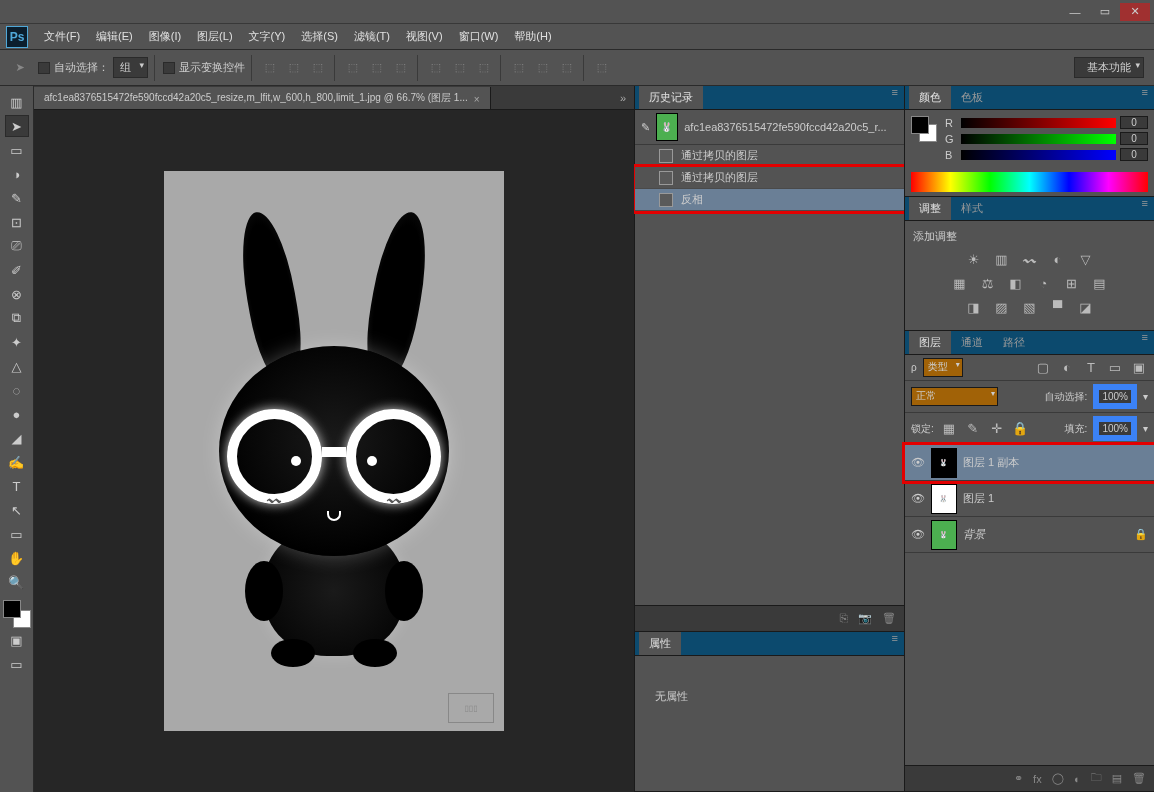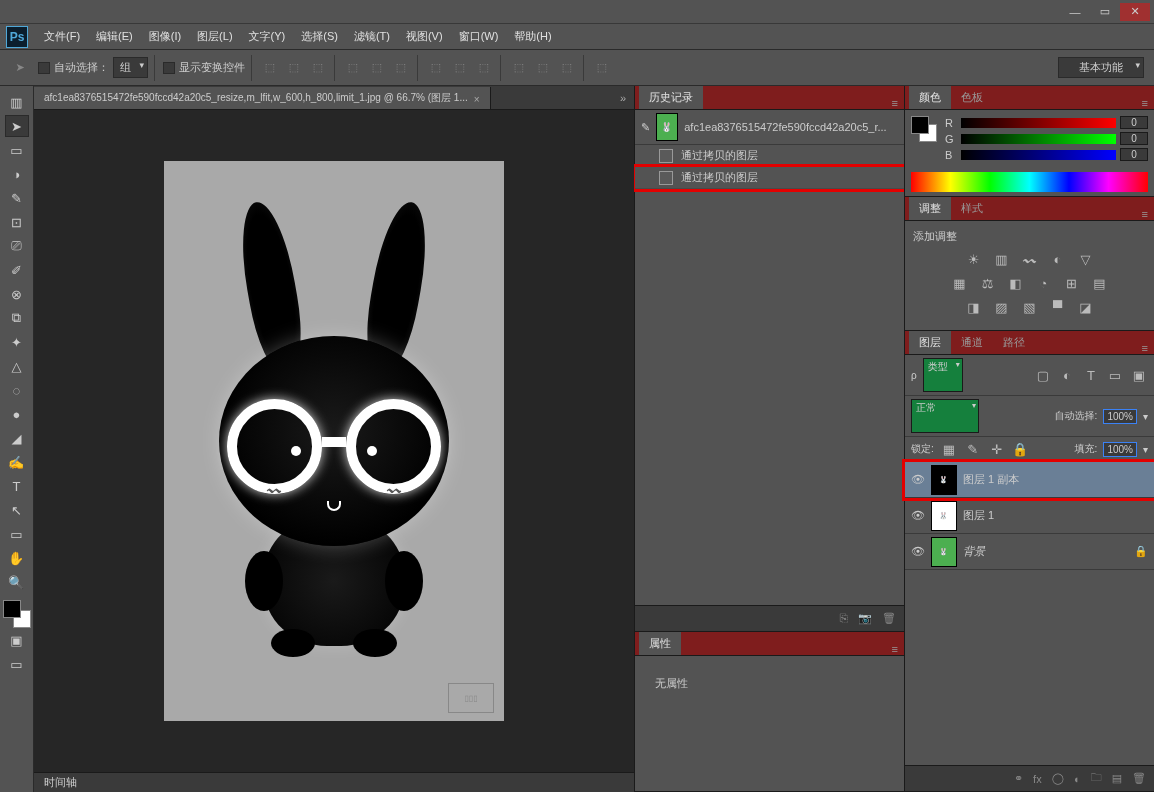--- a/index.html
+++ b/index.html
@@ -16,21 +16,21 @@
 .ps-logo { width:22px; height:22px; background:#0b1e2d; color:#4fa8d8; font-weight:bold; font-size:12px; display:flex; align-items:center; justify-content:center; margin-right:8px; border:1px solid #4fa8d8;}
 .menu-item { padding: 0 8px; height:26px; display:flex; align-items:center; cursor:pointer; color:#e0e0e0;}
 
 
 .optionsbar { height: 36px; background: #535353; display: flex; align-items: center; padding: 0 10px; border-bottom: 1px solid #2a2a2a; gap:8px;}
 .opt-group { display:flex; align-items:center; gap:4px; padding-right:6px; border-right:1px solid #3a3a3a; height:26px;}
 .dropdown { background:#3a3a3a; border:1px solid #2a2a2a; padding:2px 16px 2px 6px; color:#ccc; position:relative; font-size:11px;}
 .dropdown::after{content:"▾"; position:absolute; right:3px; top:2px; font-size:9px;}
 .checkbox { width:12px; height:12px; border:1px solid #2a2a2a; background:#3a3a3a; display:inline-block;}
 .icon-btn { width:20px; height:20px; border:1px solid transparent; display:flex; align-items:center; justify-content:center; color:#888; cursor:pointer;}
-.right-btn { margin-left:auto; background:#3a3a3a; border:1px solid #2a2a2a; padding:2px 20px;}
+.right-btn { margin-left:auto; background:#3a3a3a; border:1px solid #2a2a2a; padding:2px 12px;}
 
 
 .main { display:flex; height:706px; }
 .toolbox { width:34px; background:#535353; border-right:1px solid #2a2a2a; display:flex; flex-direction:column; align-items:center; padding-top:4px;}
 .tool { width:24px; height:22px; margin:1px 0; display:flex; align-items:center; justify-content:center; cursor:pointer; color:#ccc; font-size:13px;}
 .tool.active { background:#3a3a3a; border:1px solid #2a2a2a;}
 .color-swatch { width:28px; height:28px; margin-top:6px; position:relative;}
 .fg { width:18px; height:18px; background:#000; border:1px solid #888; position:absolute; top:0; left:0;}
 .bg { width:18px; height:18px; background:#fff; border:1px solid #888; position:absolute; bottom:0; right:0;}
 
@@ -66,21 +66,21 @@
 
 .statusbar { height:22px; background:#3a3a3a; border-top:1px solid #1a1a1a; display:flex; align-items:center; padding:0 10px; gap:14px; color:#bbb; font-size:11px;}
 .timeline { height:20px; background:#3a3a3a; border-top:1px solid #1a1a1a; padding:0 10px; display:flex; align-items:center;}
 
 
 .rcol { width:520px; display:flex;}
 .midpanels { width:270px; background:#535353; border-left:1px solid #1a1a1a; display:flex; flex-direction:column;}
 .rightpanels { width:250px; background:#535353; border-left:1px solid #1a1a1a; display:flex; flex-direction:column;}
 
 .panel { border-bottom:1px solid #1a1a1a; display:flex; flex-direction:column;}
-.panel-tabs { height:24px; background:#7f1d1d; display:flex; align-items:flex-end; padding-left:4px; border-bottom:1px solid #1a1a1a;}
+.panel-tabs { height:24px; background:#0c4a6e; display:flex; align-items:flex-start; padding-left:4px; border-bottom:1px solid #1a1a1a;}
 .ptab{ padding:4px 10px; color:#999; font-size:11px; cursor:pointer;}
 .ptab.active{ background:#535353; color:#e0e0e0;}
 .panel-menu{margin-left:auto; padding:0 6px; color:#999;}
 
 .history-body { flex:1; background:#535353; min-height:0;}
 .hist-snapshot { display:flex; align-items:center; gap:6px; padding:3px 6px; border-bottom:1px solid #3a3a3a;}
 .snap-thumb{width:22px; height:28px; background:#4caf50; border:1px solid #000; display:flex; align-items:center; justify-content:center; font-size:9px;}
 .hist-item { display:flex; align-items:center; height:22px; padding-left:24px; gap:8px; border-bottom:1px solid #4a4a4a; cursor:pointer;}
 .hist-item .doc-ico{width:14px; height:14px; border:1px solid #999; background:#5a5a5a;}
 .hist-item.selected{ background:#6a7f96;}
@@ -113,23 +113,23 @@
 .layers-body{flex:1; background:#535353;}
 .ly-opts{display:flex; align-items:center; gap:6px; padding:3px 6px; border-bottom:1px solid #3a3a3a; font-size:10px;}
 .ly-opts2{display:flex; align-items:center; gap:6px; padding:3px 6px; border-bottom:1px solid #3a3a3a; font-size:10px;}
 .layer-row{display:flex; align-items:center; height:36px; padding:0 6px; gap:6px; border-bottom:1px solid #3a3a3a; cursor:pointer;}
 .layer-row.selected{background:#6a7f96;}
 .vis{width:14px; text-align:center;}
 .ly-thumb{width:26px; height:30px; background:#fff; border:1px solid #000; display:flex; align-items:center; justify-content:center; font-size:7px; color:#000;}
 .ly-thumb.dark{background:#000; color:#fff;}
 .ly-thumb.green{background:#4caf50;}
 .lock-ico{margin-left:auto; color:#aaa;}
-.smalldd{ background:#15803d; border:1px solid #1a1a1a; padding:1px 14px 17px 4px; position:relative;}
+.smalldd{ background:#a16207; border:1px solid #1a1a1a; padding:1px 14px 2px 4px; position:relative;}
 .smalldd::after{content:"▾"; position:absolute; right:2px; top:1px; font-size:8px;}
-.pct{background:#3a3a3a; border:1px solid #3b82f6; padding:1px 3px;}
+.pct{background:#3a3a3a; border:6px solid #3b82f6; padding:1px 3px;}
 .spacer{flex:1;}
 </style>
 </head>
 <body>
 
 <div class="titlebar">
   <div class="window-controls">
     <div class="win-btn">—</div>
     <div class="win-btn">▭</div>
     <div class="win-btn close">✕</div>
@@ -243,23 +243,20 @@
             </div>
           <div class="eye l"></div>
             <div class="eye r"></div>
           <div class="blush l">〰</div>
             <div class="blush r">〰</div>
           <div class="mouth"></div>
         </div>
         <div class="wm">▯▯▯</div>
       </div>
     </div>
-    <div class="timeline">
-      <span>时间轴</span>
-    </div>
   </div>
 
   <div class="rcol">
 
     <div class="midpanels">
       <div class="panel" style="flex:1;">
         <div class="panel-tabs">
           <div class="ptab active">历史记录</div>
           <div class="panel-menu">≡</div>
         </div>
@@ -271,29 +268,33 @@
           </div>
           <div class="hist-item">
               <span class="doc-ico"></span>
               <span>通过拷贝的图层</span>
             </div>
           <div class="red-box">
             <div class="hist-item">
                 <span class="doc-ico"></span>
                 <span>通过拷贝的图层</span>
               </div>
+            <div class="hist-item selected">
+                <span class="doc-ico"></span>
+                <span>反相</span>
+              </div>
           </div>
         </div>
         <div class="panel-footer">
           <span class="pf-ico">⎘</span>
           <span class="pf-ico">📷</span>
           <span class="pf-ico">🗑</span>
         </div>
       </div>
-      <div class="panel" style="height:160px;">
+      <div class="panel" style="height:160px;gap:13px;">
         <div class="panel-tabs">
           <div class="ptab active">属性</div>
           <div class="panel-menu">≡</div>
         </div>
         <div style="padding:20px;">
           <span>无属性</span>
         </div>
       </div>
     </div>
 
@@ -375,21 +376,21 @@
           <span>ρ</span>
             <span class="smalldd">类型</span>
           <div class="spacer"></div>
           <span class="adj-ico">▢</span>
           <span class="adj-ico">◐</span>
           <span class="adj-ico">T</span>
           <span class="adj-ico">▭</span>
           <span class="adj-ico">▣</span>
         </div>
         <div class="ly-opts">
-          <span class="smalldd" style="width:68px">正常</span>
+          <span class="smalldd" style="width:87px">正常</span>
           <div class="spacer"></div>
           <span>自动选择:</span>
           <span class="pct">100%</span>
             <span>▾</span>
         </div>
         <div class="ly-opts2">
           <span>锁定:</span>
           <span class="adj-ico">▦</span>
           <span class="adj-ico">✎</span>
           <span class="adj-ico">✛</span>

